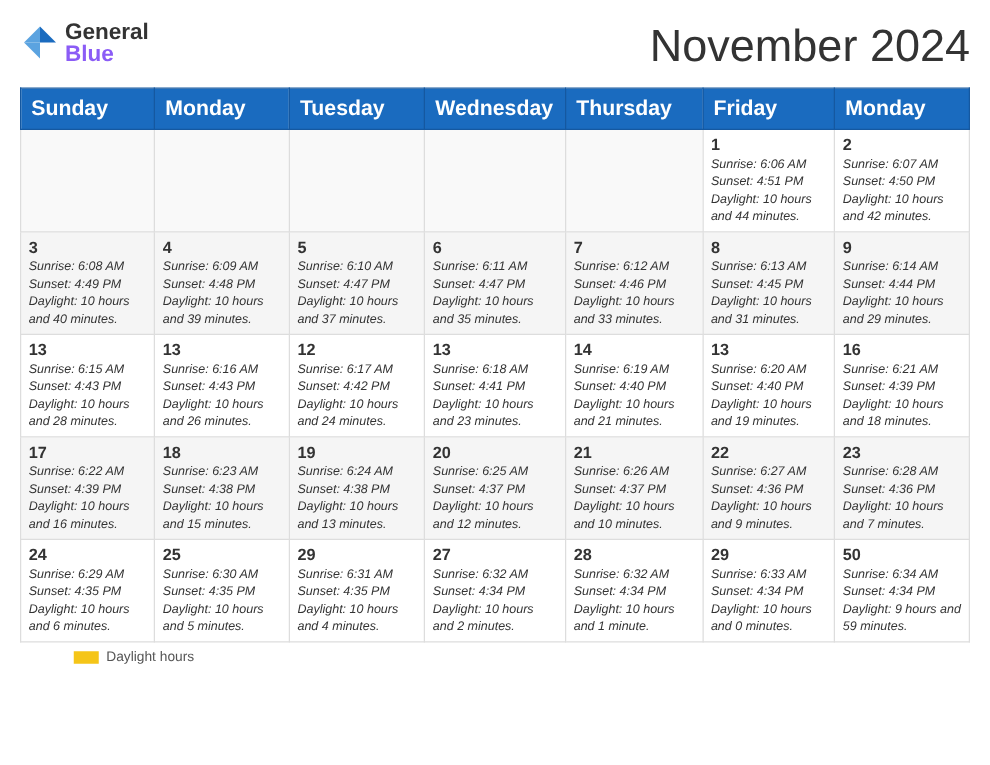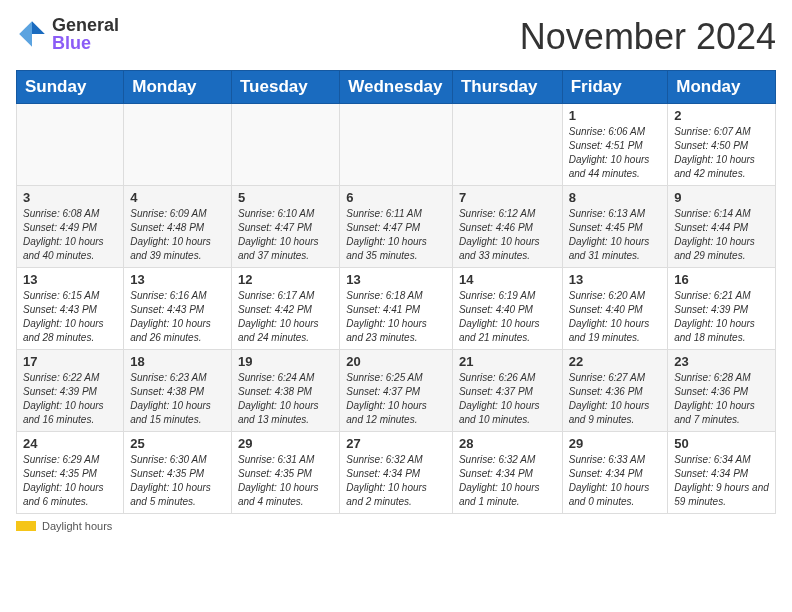--- a/index.html
+++ b/index.html
@@ -95,20 +95,21 @@
       color: #333;
       font-style: italic;
     }
     .footer-note {
       margin-top: 6px;
       font-size: 11px;
       color: #555;
       display: flex;
       align-items: center;
       gap: 6px;
+      margin-left: 43px;
     }
     .daylight-bar {
       display: inline-block;
       width: 20px;
       height: 10px;
       background: #f5c518;
       vertical-align: middle;
     }
   </style>
 </head>

